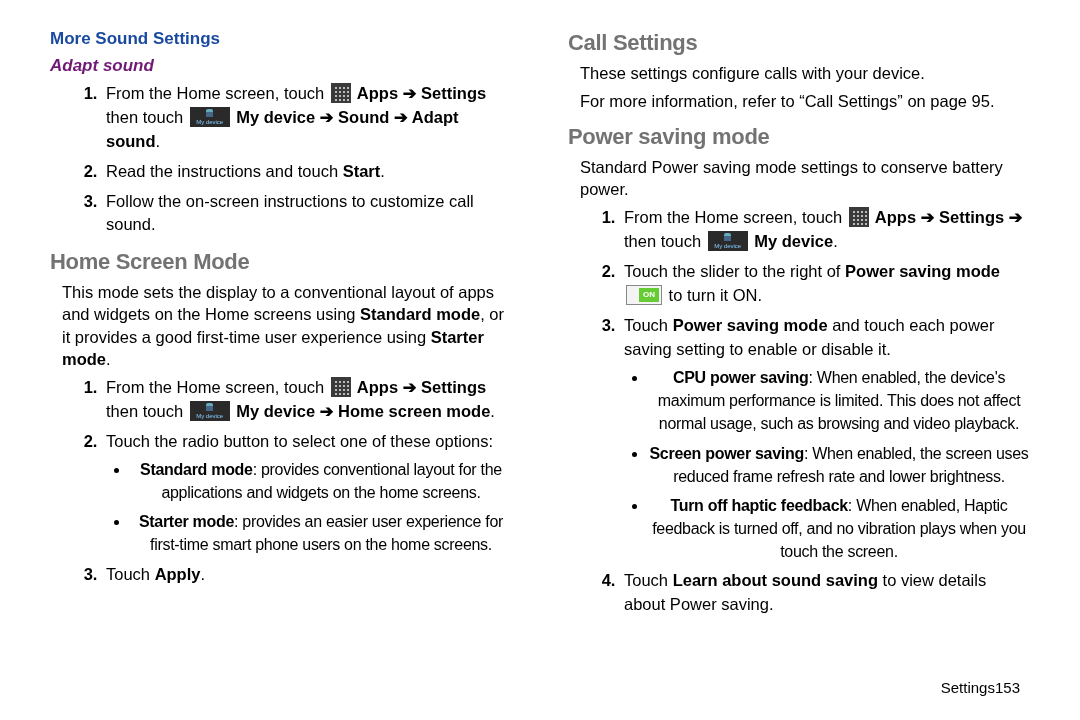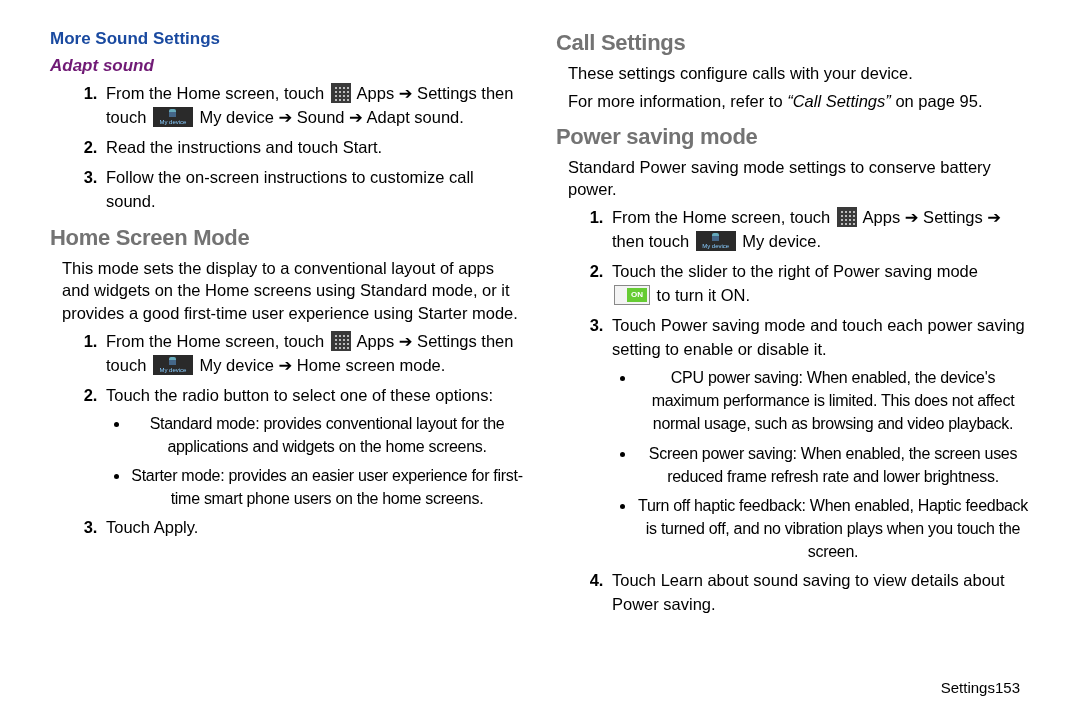--- a/index.html
+++ b/index.html
@@ -8,21 +8,21 @@
     font-family: Arial, Helvetica, sans-serif;
     font-size: 16.5px;
     color: #000;
     width: 1080px;
     height: 720px;
     box-sizing: border-box;
     line-height: 1.35;
   }
   .cols {
     display: flex;
-    gap: 32px;
+    gap: 56px;
   }
   .col {
     flex: 1;
     min-width: 0;
   }
   .h-blue-bold {
     color: #1a4aa0;
     font-weight: bold;
     font-size: 17px;
     margin: 0 0 4px 0;
@@ -66,22 +66,22 @@
   }
   ul.bullets > li {
     margin-bottom: 6px;
     text-align: center;
   }
   .condensed {
     font-stretch: condensed;
     letter-spacing: -0.3px;
     font-size: 16px;
   }
-  .bold { font-weight: normal; }
-  .italic { font-style: italic; }
+  .bold { font-weight: bold; }
+  .italic { }
   .icon-grid {
     display: inline-block;
     width: 20px;
     height: 20px;
     background: #3a3a3a;
     vertical-align: -4px;
     position: relative;
     margin: 0 2px;
   }
   .icon-grid::before {

